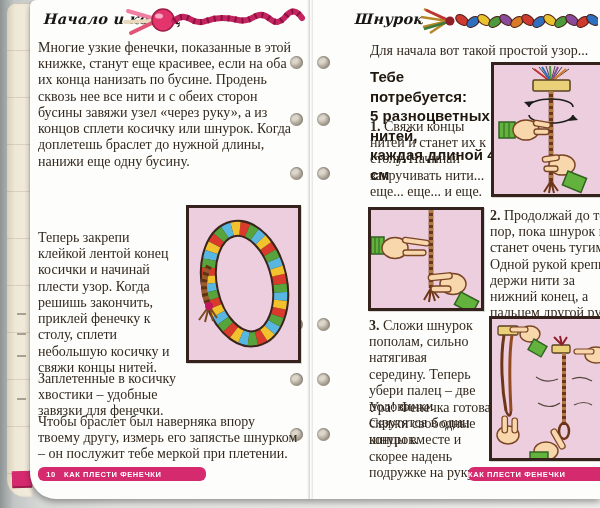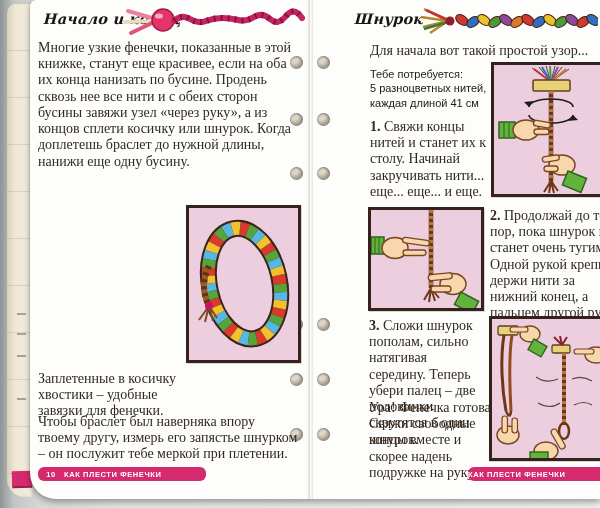--- a/index.html
+++ b/index.html
@@ -60,21 +60,21 @@
   .footer-bar {
     position:absolute; top:467px; height:14px; background:#d62a6e;
     color:#fff; font-family:"Liberation Sans", sans-serif; font-weight:bold;
     font-size:7.5px; letter-spacing:.6px; display:flex; align-items:center;border-radius:6px;
   }
   .footer-bar .num { width:26px; text-align:center; }
   .footer-bar .ttl { flex:1; text-align:left; }
 
   .materials {
     position:absolute; font-family:"Liberation Sans", sans-serif;
-    font-weight:normal; font-size:11px; line-height:1.3; color:#20180f;
+    font-weight:bold; font-size:15px; line-height:1.3; color:#20180f;
   }
   .step-num { font-weight:bold; }
   .header-art { position:absolute; }
 </style>
 </head>
 <body>
 
 <div class="stage">
 
   <div class="book-edge">
@@ -114,20 +114,21 @@
         <path d="M52,16 q8,-7 16,-2 t16,2 t16,-3 t16,2 t16,-3 t16,2 t16,-3 t16,2" fill="none" stroke="#c22560" stroke-width="6" stroke-linecap="round"></path>
         <path d="M52,16 q8,-7 16,-2 t16,2 t16,-3 t16,2 t16,-3 t16,2 t16,-3 t16,2" fill="none" stroke="#8e1040" stroke-width="6" stroke-dasharray="2 5"></path>
       </svg>
 
       <div class="body-text" style="left:8px; top:40px; width:256px">Многие узкие фенечки, показанные в этой книжке, станут еще красивее, если на оба их конца нанизать по бусине. Продень сквозь нее все нити и с обеих сторон бусины завяжи узел «через руку», а из концов сплети косичку или шнурок. Когда доплетешь браслет до нужной длины, нанижи еще одну бусину.</div>
 
       <div class="body-text" style="left:8px; top:142px; width:256px">
         <span class="wrap-spacer"></span>
       </div>
 
+      <div class="body-text" style="left:8px; top:230px; width:143px">Теперь закрепи клейкой лентой конец косички и начинай плести узор. Когда решишь закончить, приклей фенечку к столу, сплети небольшую косичку и свяжи концы нитей.</div>
 
       <div class="body-text" style="left:8px; top:371px; width:162px">Заплетенные в косичку хвостики – удобные завязки для фенечки.</div>
 
       <div class="body-text" style="left:8px; top:414px; width:262px">Чтобы браслет был наверняка впору твоему другу, измерь его запястье шнурком – он послужит тебе меркой при плетении.</div>
 
       <div class="panel" style="left:156px; top:205px; width:109px; height:152px">
         <svg width="109" height="152" viewBox="0 0 109 152">
           <g transform="rotate(-12 54 78)">
             <ellipse cx="56" cy="76" rx="35" ry="56" fill="none" stroke="#3a241c" stroke-width="17"></ellipse>
             <ellipse cx="56" cy="76" rx="35" ry="56" fill="none" stroke="#d93a2b" stroke-width="13" stroke-dasharray="8 24" stroke-dashoffset="0"></ellipse>

